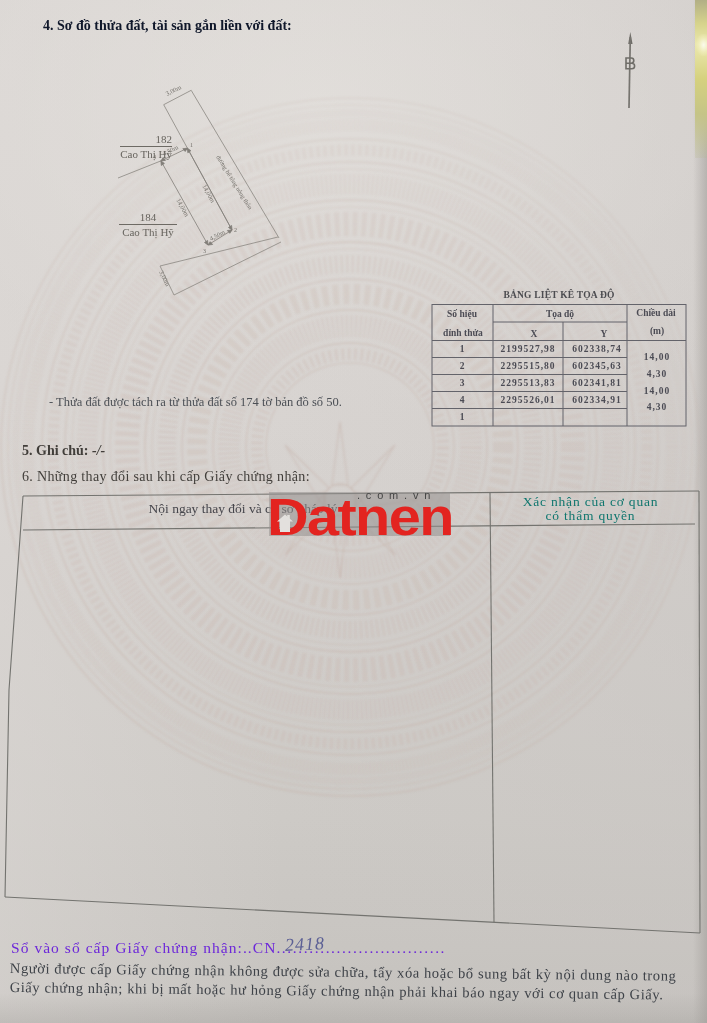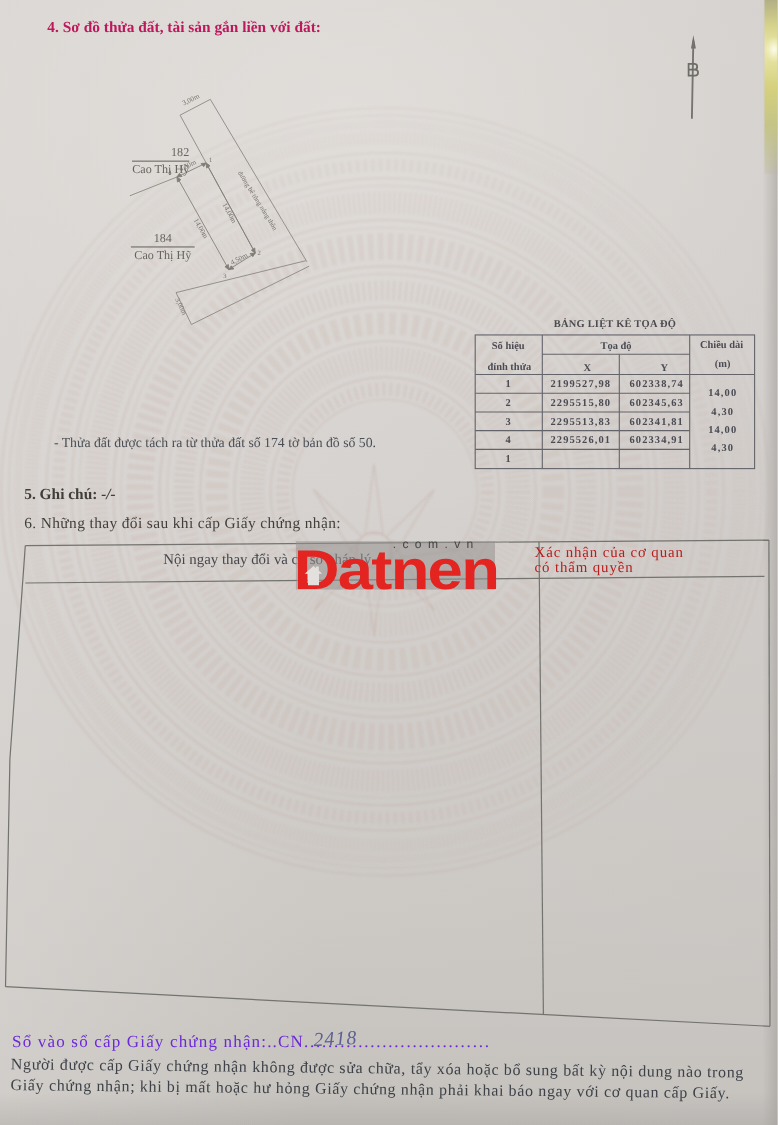--- a/index.html
+++ b/index.html
@@ -80,21 +80,21 @@
 
 <div class="abs" style="right:0;top:0;width:14px;height:1023px;
   background:linear-gradient(90deg, rgba(175,171,167,0) 0%, rgba(163,159,155,0.6) 100%);"></div>
 
 <div class="abs" style="left:695px;top:0;width:12px;height:158px;
   background:linear-gradient(180deg,#b2af85 0%,#d6d38c 15%,#ebe8ae 28%,#d5d17e 50%,#c5c487 72%,rgba(185,185,150,0.25) 100%);"></div>
 
 <div class="abs" style="left:696px;top:34px;width:11px;height:22px;
   background:radial-gradient(ellipse 8px 12px at 70% 50%, rgba(252,252,240,0.95) 0%, rgba(245,243,200,0.5) 60%, rgba(240,238,180,0) 100%);"></div>
 
-<div class="abs" style="left:43px;top:18px;font-size:14px;font-weight:bold;color:#be185d;">4. Sơ đồ thửa đất, tài sản gắn liền với đất:</div>
+<div class="abs" style="left:43px;top:18px;font-size:14px;font-weight:bold;color:#0f172a;">4. Sơ đồ thửa đất, tài sản gắn liền với đất:</div>
 
 <svg class="abs" style="left:615px;top:28px;" width="40" height="85" viewBox="0 0 40 85">
 
   <path d="M13.2 16 L15.3 4 L17.6 16 Z" fill="#6f6d68"></path>
 
   <line x1="15.3" y1="9" x2="14" y2="80" stroke="#76746f" stroke-width="1.7"></line>
 
   <path d="M11 30 h5.2 a2.6 2.6 0 0 1 0 5.2 h-5.2 Z M11 35.2 h5.8 a2.8 2.8 0 0 1 0 5.6 h-5.8 Z" fill="none" stroke="#6f6d68" stroke-width="1.6"></path>
 </svg>
 
@@ -223,21 +223,21 @@
     <line x1="699" y1="491" x2="700" y2="933"></line>
 
     <line x1="23" y1="530" x2="695" y2="524"></line>
 
     <line x1="490" y1="492.5" x2="494" y2="922.3"></line>
   </g>
 </svg>
 
 <div class="abs" style="left:23px;top:501px;width:440px;text-align:center;font-size:13.5px;color:#46464c;">Nội ngay thay đổi và cơ sở pháp lý</div>
 
-<div class="abs" style="left:486px;top:495px;width:209px;text-align:left;font-size:13.5px;line-height:14px;letter-spacing:0.8px;color:#b91c1c;">Xác nhận của cơ quan<br>có thẩm quyền</div>
+<div class="abs" style="left:486px;top:495px;width:209px;text-align:center;font-size:13.5px;line-height:14px;letter-spacing:0.8px;color:#0f766e;">Xác nhận của cơ quan<br>có thẩm quyền</div>
 
 <div class="abs" style="left:269px;top:492px;width:181px;height:44px;background:rgba(150,146,143,0.55);"></div>
 
 <div class="abs" style="left:357px;top:489px;font-family:'Liberation Sans',sans-serif;font-size:11px;font-weight:normal;letter-spacing:5.8px;color:#454545;">.com.vn</div>
 
 <div class="abs" style="left:267px;top:496px;font-family:'Liberation Sans',sans-serif;font-size:51px;line-height:44px;font-weight:bold;color:#e32420;letter-spacing:-1.4px;transform:scaleX(1.13);transform-origin:0 0;">Datnen</div>
 
 <svg class="abs" style="left:275px;top:512px;" width="22" height="23" viewBox="0 0 22 23">
   <path d="M2 9.5 L10 2.5 L18 9.5 L15 9.5 L15 20 L5 20 L5 9.5 Z" fill="#e3e0dd"></path>
   <rect x="12.2" y="3" width="2.6" height="4" fill="#e3e0dd"></rect>

